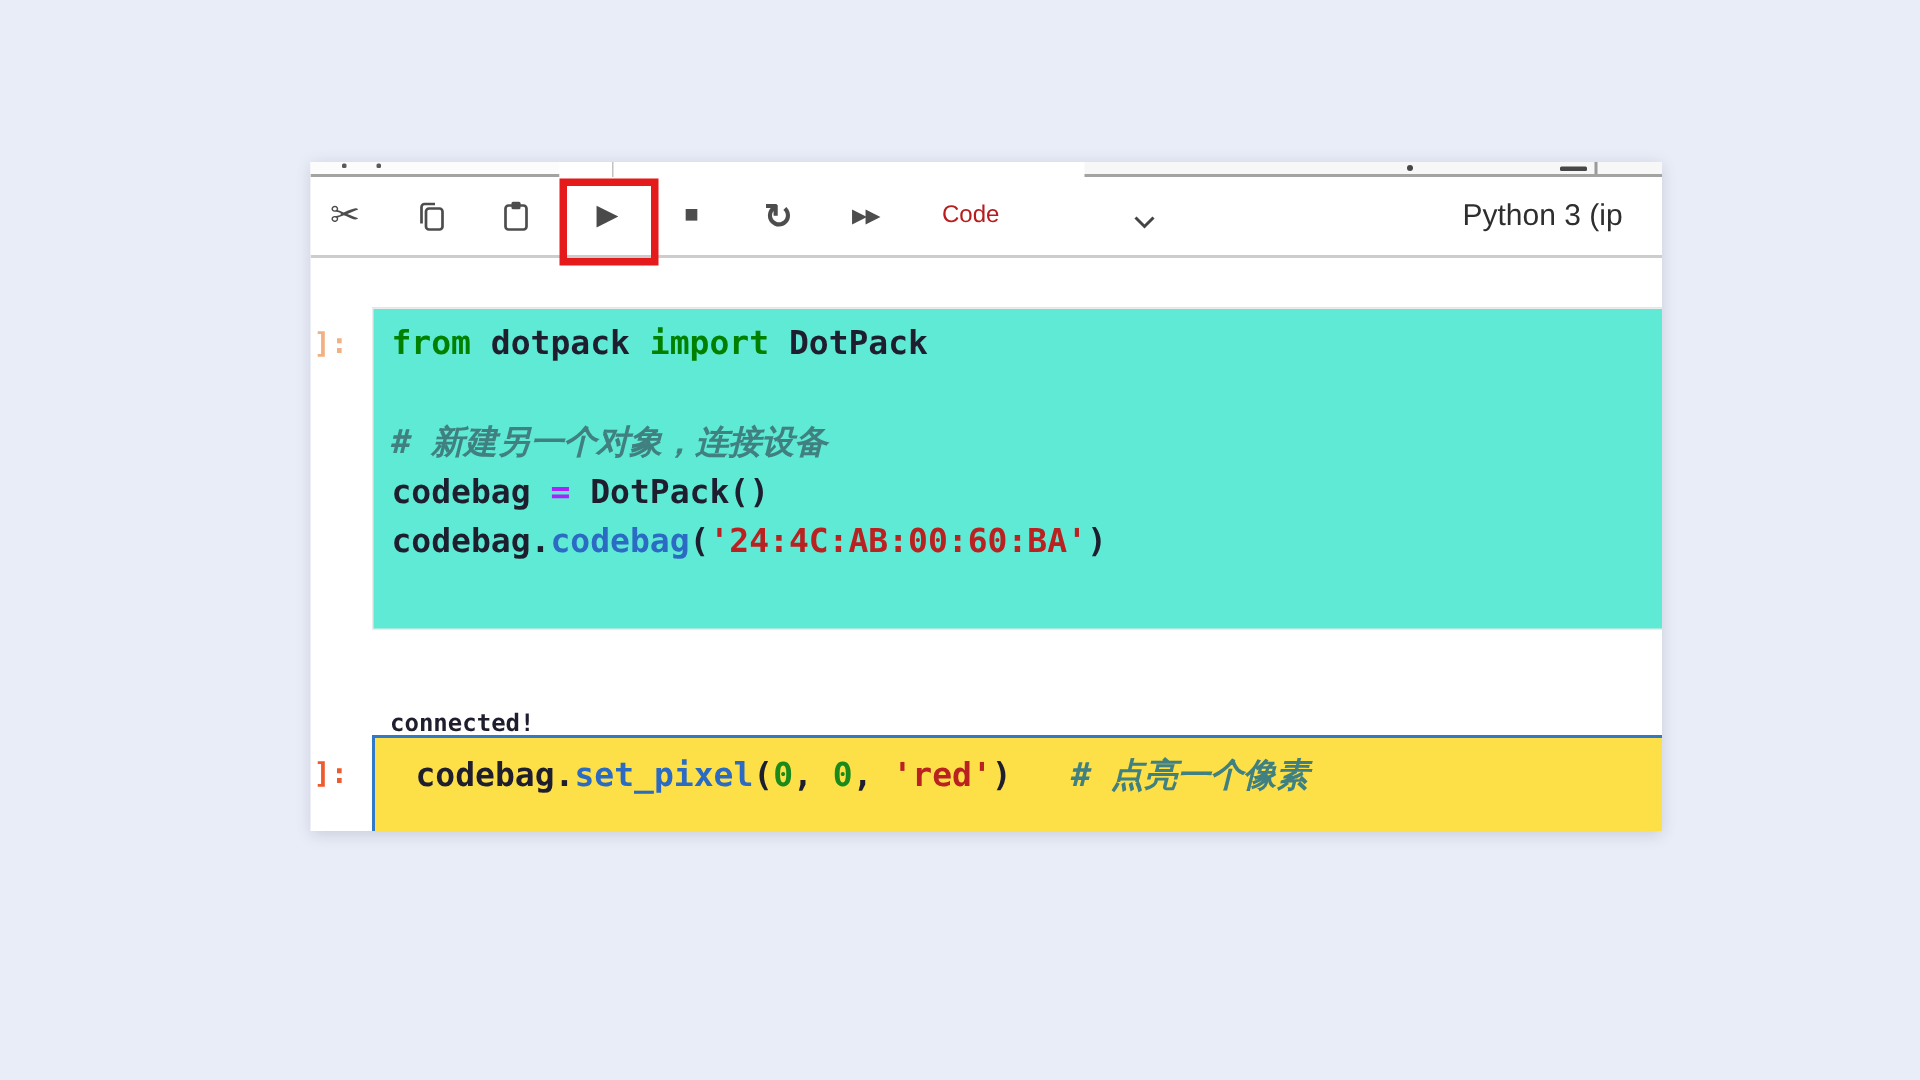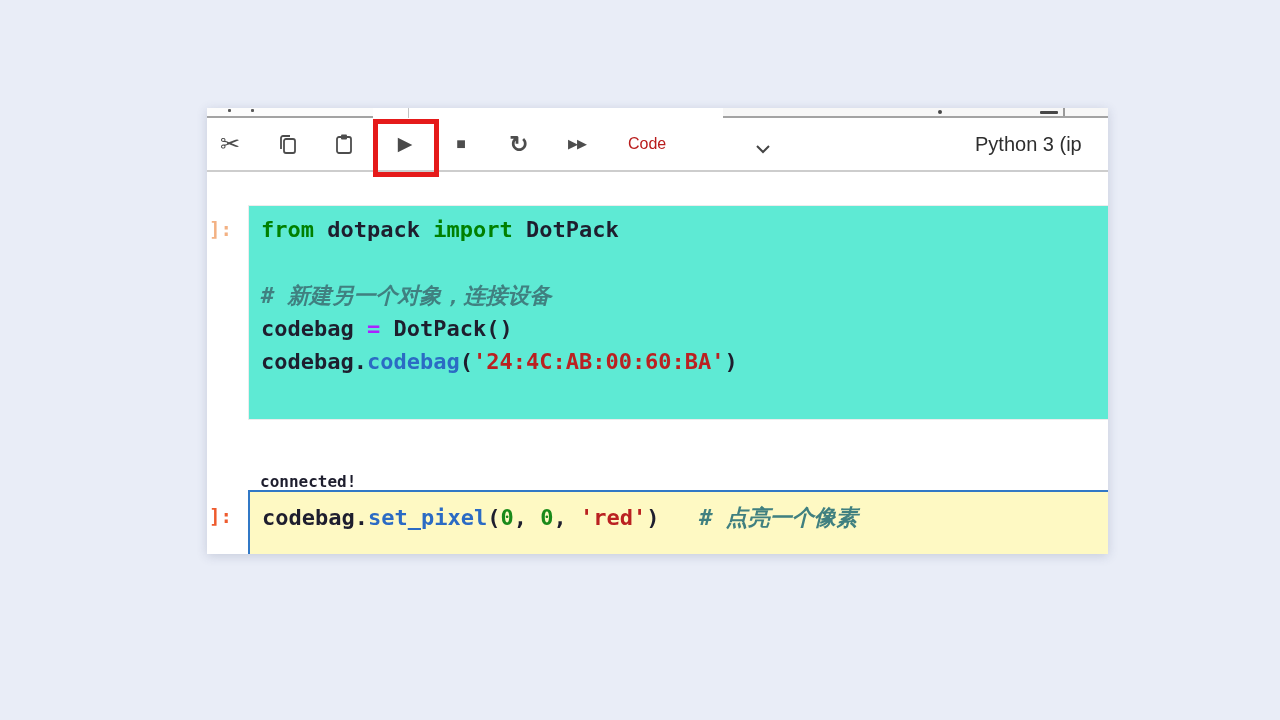--- a/index.html
+++ b/index.html
@@ -88,22 +88,22 @@
   .input-1 {
     position:absolute; left:41px; right:-2px; top:97px; height:215px;
     background:#5eead4; border:1px solid #ececec;
     padding:7px 0 0 12px; cursor:text;
   }
 
   .cell-output { position:absolute; left:53px; top:328px; height:33px; line-height:33px; font-size:16px; color:#1e1e2e;margin-top:29px; }
 
   .input-2 {
     position:absolute; left:41px; right:-2px; top:382px; height:74px;
-    background:#fef9c3; border:2px solid #3178c6;
-    padding:9px 0 0 12px; cursor:text;
+    background:#fde047; border:2px solid #3178c6;
+    padding:9px 0 0 27px; cursor:text;
   }
 
   
   .tok-kw  { color:#008000; }
   .tok-op  { color:#aa22ff; }
   .tok-fn  { color:#2b6bc4; }
   .tok-st  { color:#ba2121; }
   .tok-num { color:#1a8a1a; }
   .tok-cm  { color:#408080; font-style:italic; }
   .tok-pl  { color:#1e1e2e; }

